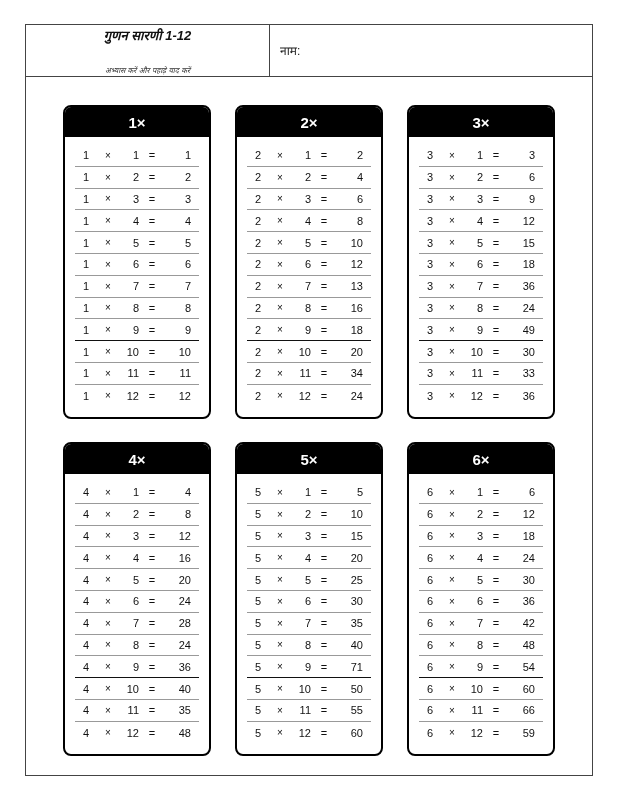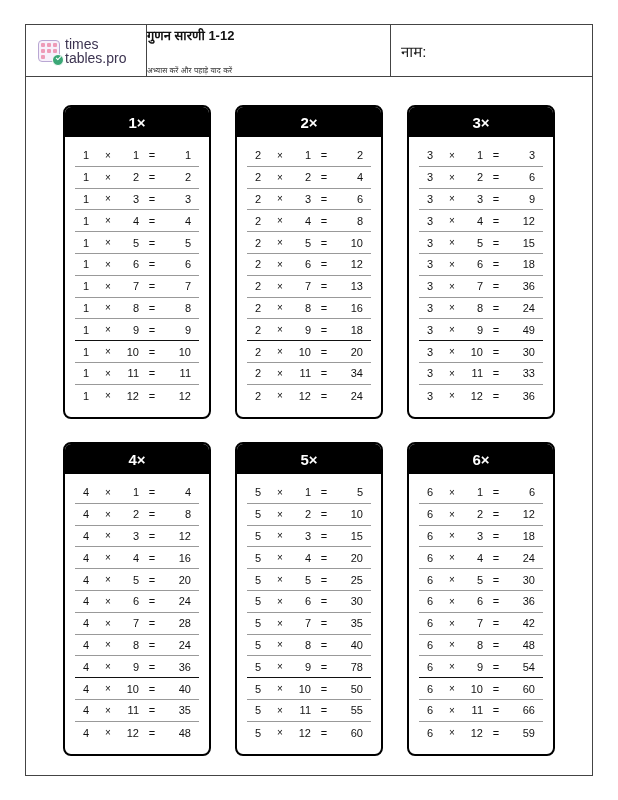--- a/index.html
+++ b/index.html
@@ -9,60 +9,44 @@
   .page { position: absolute; left: 25px; top: 24px; width: 568px; height: 752px; border: 1px solid #444; }
 
   .header { position: absolute; left: 0; top: 0; width: 566px; height: 52px; border-bottom: 1px solid #444; display: flex; }
   .logo-cell { width: 121px; height: 100%; border-right: 1px solid #444; display: flex; align-items: center; padding-left: 12px; }
   .logo-icon { position: relative; width: 22px; height: 22px; border: 1.5px solid #b9a7d3; border-radius: 4px; background: #f7f0fb; margin-right: 5px; }
   .logo-icon .dot { position: absolute; width: 4px; height: 4px; background: #ee9bb8; border-radius: 1px; }
   .logo-icon .check { position: absolute; right: -5px; bottom: -5px; width: 12px; height: 12px; border-radius: 50%; background: #3ba776; border: 1.5px solid #fff; }
   .logo-icon .check::after { content: ""; position: absolute; left: 2.5px; top: 1.5px; width: 4px; height: 2px; border-left: 1.5px solid #fff; border-bottom: 1.5px solid #fff; transform: rotate(-45deg); }
   .logo-text { font-size: 14px; line-height: 14px; color: #3c3350; font-weight: 500; }
 
-  .title-cell { width: 244px; height: 100%; border-right: 1px solid #444; display: flex; flex-direction: column; align-items: flex-start; justify-content: center; }
+  .title-cell { width: 244px; height: 100%; border-right: 1px solid #444; display: flex; flex-direction: column; align-items: center; justify-content: center; font-style: italic; }
   .title { font-size: 13px; font-weight: bold; color: #111; }
   .subtitle { font-size: 7.5px; color: #333; margin-top: 21px; font-family: "DejaVu Serif", serif; }
 
   .name-cell { flex: 1; display: flex; align-items: center; padding-left: 10px; }
-  .name-label { font-size: 15px; color: #222; text-align: center; }
+  .name-label { font-size: 12px; color: #222; text-align: center; }
 
   .card { position: absolute; width: 148px; height: 314px; border: 2px solid #000; border-radius: 8px; overflow: hidden; background: #fff; }
   .card-head { height: 30px; background: #000; color: #fff; font-size: 15px; font-weight: bold; display: flex; align-items: center; justify-content: center; }
   .rows { padding: 8px 10px 0 10px; }
   .row { height: 21.8px; display: flex; align-items: center; font-size: 11px; color: #111; border-bottom: 1px solid #999; }
   .row:last-child { border-bottom: none; }
   .row.strong { border-bottom: 1px solid #111; }
   .c-a { width: 22px; text-align: center; }
   .c-x { width: 22px; text-align: center; font-size: 10px; }
   .c-b { width: 20px; text-align: right; }
   .c-eq { width: 26px; text-align: center; }
   .c-r { flex: 1; text-align: right; padding-right: 8px; }
 </style>
 </head>
 <body>
 
 <div class="page">
   <div class="header">
-    <div class="logo-cell">
-      <div class="logo-icon">
-        <span class="dot" style="left:2px;top:2px"></span>
-          <span class="dot" style="left:8px;top:2px"></span>
-          <span class="dot" style="left:14px;top:2px"></span>
-        <span class="dot" style="left:2px;top:8px"></span>
-          <span class="dot" style="left:8px;top:8px"></span>
-          <span class="dot" style="left:14px;top:8px"></span>
-        <span class="dot" style="left:2px;top:14px"></span>
-        <span class="check"></span>
-      </div>
-      <div class="logo-text">
-        <div>times</div>
-        <div>tables.pro</div>
-      </div>
-    </div>
     <div class="title-cell">
       <div class="title">गुणन सारणी 1-12</div>
       <div class="subtitle">अभ्यास करें और पहाड़े याद करें</div>
     </div>
     <div class="name-cell">
       <span class="name-label">नाम:</span>
     </div>
   </div>
 </div>
 
@@ -480,21 +464,21 @@
           <span class="c-x">×</span>
           <span class="c-b">8</span>
           <span class="c-eq">=</span>
           <span class="c-r">40</span>
         </div>
         <div class="row strong">
           <span class="c-a">5</span>
           <span class="c-x">×</span>
           <span class="c-b">9</span>
           <span class="c-eq">=</span>
-          <span class="c-r">78</span>
+          <span class="c-r">71</span>
         </div>
         <div class="row">
           <span class="c-a">5</span>
           <span class="c-x">×</span>
           <span class="c-b">10</span>
           <span class="c-eq">=</span>
           <span class="c-r">50</span>
         </div>
         <div class="row">
           <span class="c-a">5</span>

